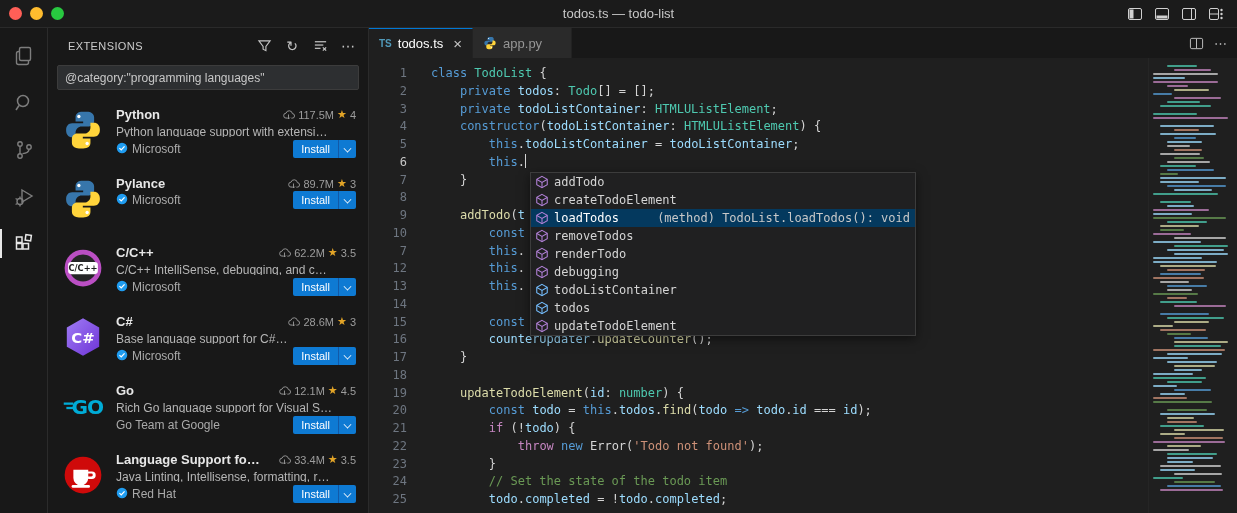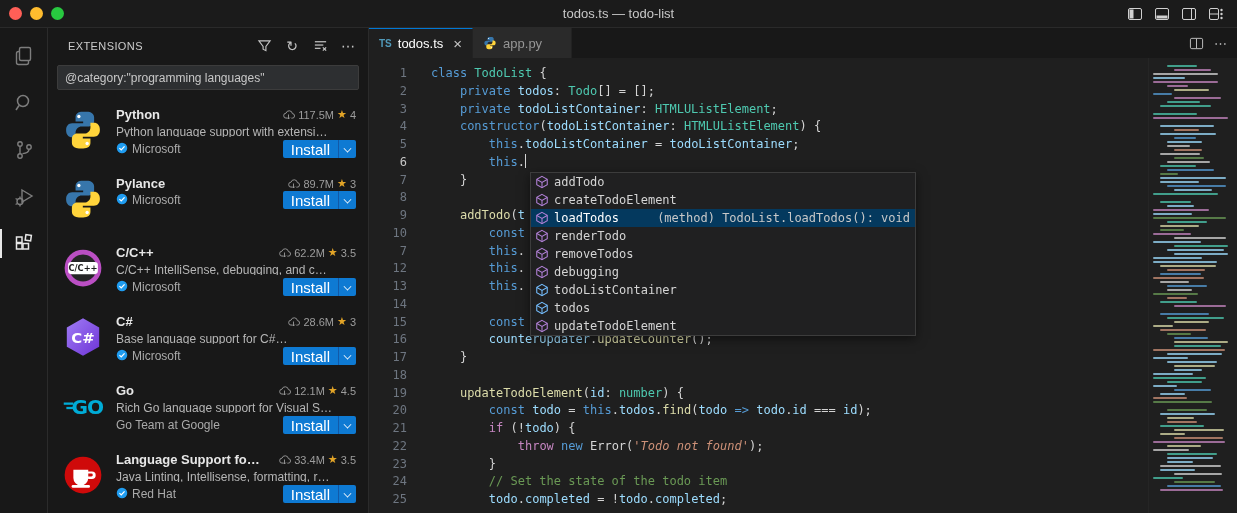--- a/index.html
+++ b/index.html
@@ -44,21 +44,21 @@
   .ext-body { flex:1; min-width:0; display:flex; flex-direction:column; }
   .ext-row1 { display:flex; align-items:center; }
   .ext-name { font-size:13px; font-weight:bold; color:#e7e7e7; white-space:nowrap; overflow:hidden; text-overflow:ellipsis; }
   .ext-stats { margin-left:auto; display:flex; align-items:center; gap:3px; font-size:11px; color:#9d9d9d; white-space:nowrap; padding-left:6px; }
   .ext-stats .star { color:var(--star); font-size:11px; }
   .ext-stats svg { display:block; }
   .ext-desc { font-size:12px; color:#b6b6b6; white-space:nowrap; overflow:hidden; text-overflow:ellipsis; margin:3px 0 3px 0; }
   .ext-row3 { display:flex; align-items:center; }
   .ext-pub { display:flex; align-items:center; gap:4px; font-size:12px; color:#aaaaaa; }
   .install-group { margin-left:auto; display:flex; }
-  .btn-install { background:var(--install); color:#fff; font-size:15px; border:none; height:18px; padding:0 8px; border-radius:2px 0 0 2px; cursor:pointer; font-family:"Liberation Sans",sans-serif; }
+  .btn-install { background:var(--install); color:#fff; font-size:11px; border:none; height:18px; padding:0 8px; border-radius:2px 0 0 2px; cursor:pointer; font-family:"Liberation Sans",sans-serif; }
   .btn-dd { background:var(--install); border:none; border-left:1px solid #1259a8; width:18px; height:18px; border-radius:0 2px 2px 0; cursor:pointer; position:relative; }
   .btn-dd::after { content:""; position:absolute; left:5px; top:5px; width:6px; height:6px; border-right:1.5px solid #fff; border-bottom:1.5px solid #fff; transform:rotate(45deg) scale(.8); }
 
   
   .editor { flex:1; display:flex; flex-direction:column; min-width:0; }
   .tabbar { height:30px; background:#181818; display:flex; flex:0 0 30px; position:relative;text-align:center; }
   .tab { display:flex; align-items:center; padding:0 10px; font-size:13px; gap:6px; cursor:pointer; border-right:1px solid #222; }
   .tab.active { background:#1f1f1f; color:#ffffff; border-top:1px solid var(--accent); }
   .tab.inactive { background:#2a2a2a; color:#969696; }
   .tab .ts-badge { color:#519aba; font-size:10px; font-weight:bold; }
@@ -67,21 +67,21 @@
   .tab.inactive .close { visibility:hidden; }
   .tab-actions { position:absolute; right:10px; top:0; height:30px; display:flex; align-items:center; gap:10px; color:#c5c5c5; }
   .tab-actions .ticon { cursor:pointer; }
 
   .editor-body { flex:1; position:relative; background:#1f1f1f; overflow:hidden; }
   .code-area { position:absolute; inset:0; padding-top:7px; font-family:"DejaVu Sans Mono", monospace; font-size:12px; }
   .code-line { display:flex; height:17.75px; line-height:17.75px; white-space:pre; }
   .ln { width:38px; text-align:right; color:#6e7681; flex:0 0 38px; user-select:none; }
   .lc { margin-left:24px; color:#d4d4d4; }
   .tk-k{color:var(--k);} .tk-c{color:var(--c);} .tk-t{color:var(--t);text-align:right;} .tk-v{color:var(--v);}
-  .tk-f{color:var(--f);} .tk-s{color:var(--s);font-style:italic;} .tk-m{color:var(--m);} .tk-p{color:var(--p);}
+  .tk-f{color:var(--f);} .tk-s{color:var(--s);} .tk-m{color:var(--m);} .tk-p{color:var(--p);}
   .cursor { display:inline-block; width:1.5px; height:14px; background:#d4d4d4; vertical-align:-2px; }
 
   
   .suggest { position:absolute; left:161px; top:114px; width:386px; background:#202021; border:1px solid #3c3c3c; box-shadow:0 3px 10px rgba(0,0,0,.5); z-index:5; }
   .sg-row { height:18px; display:flex; align-items:center; padding:0 5px 0 3px; font-family:"DejaVu Sans Mono", monospace; font-size:12px; color:#d4d4d4; cursor:pointer; }
   .sg-row.selected { background:var(--select); color:#ffffff;text-align:center; }
   .sg-ic { width:16px; height:16px; margin-right:4px; display:flex; align-items:center; justify-content:center; flex:0 0 16px; }
   .sg-label { white-space:pre; }
   .sg-detail { margin-left:auto; color:#c8c8c8; white-space:pre; font-size:12px; }
 
@@ -526,30 +526,30 @@
               <span class="sg-label">loadTodos</span>
               <span class="sg-detail">(method) TodoList.loadTodos(): void</span>
             </div>
             <div class="sg-row">
               <span class="sg-ic">
                 <svg width="14" height="14" viewBox="0 0 16 16">
                   <path fill="none" stroke="#b180d7" stroke-width="1.2" d="M8 1.6 14 5v6L8 14.4 2 11V5z"></path>
                   <path fill="none" stroke="#b180d7" stroke-width="1.2" d="M2.2 5.2 8 8.4l5.8-3.2M8 8.4V14"></path>
                 </svg>
               </span>
-              <span class="sg-label">renderTodo</span>
+              <span class="sg-label">removeTodos</span>
             </div>
             <div class="sg-row">
               <span class="sg-ic">
                 <svg width="14" height="14" viewBox="0 0 16 16">
                   <path fill="none" stroke="#b180d7" stroke-width="1.2" d="M8 1.6 14 5v6L8 14.4 2 11V5z"></path>
                   <path fill="none" stroke="#b180d7" stroke-width="1.2" d="M2.2 5.2 8 8.4l5.8-3.2M8 8.4V14"></path>
                 </svg>
               </span>
-              <span class="sg-label">removeTodos</span>
+              <span class="sg-label">renderTodo</span>
             </div>
             <div class="sg-row">
               <span class="sg-ic">
                 <svg width="14" height="14" viewBox="0 0 16 16">
                   <path fill="none" stroke="#b180d7" stroke-width="1.2" d="M8 1.6 14 5v6L8 14.4 2 11V5z"></path>
                   <path fill="none" stroke="#b180d7" stroke-width="1.2" d="M2.2 5.2 8 8.4l5.8-3.2M8 8.4V14"></path>
                 </svg>
               </span>
               <span class="sg-label">debugging</span>
             </div>

